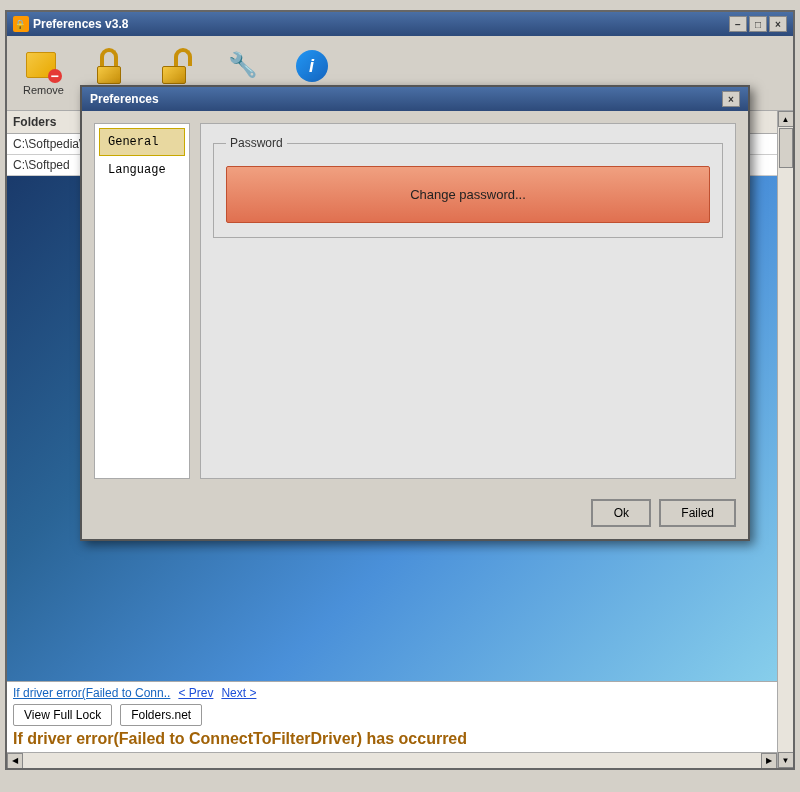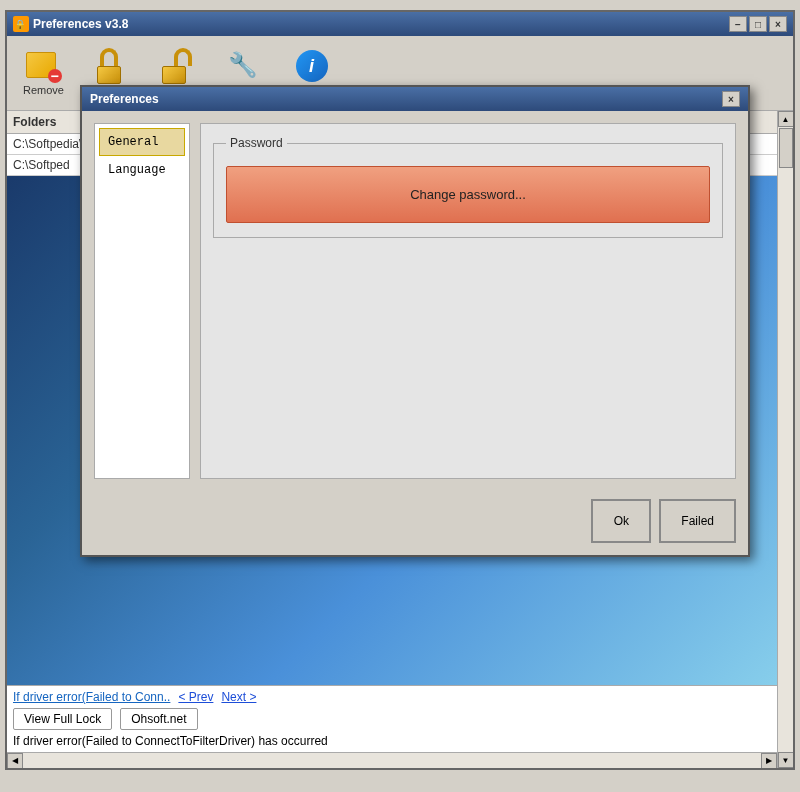--- a/index.html
+++ b/index.html
@@ -299,23 +299,23 @@
     }
     .btn-status {
       background: white;
       border: 1px solid #999;
       padding: 3px 10px;
       cursor: pointer;
       font-size: 12px;
       border-radius: 2px;
     }
     .status-message {
-      font-size: 12px;
-      font-weight: normal;
-      color: #000000;
+      font-size: 16px;
+      font-weight: bold;
+      color: #a16207;
       margin-top: 2px;
     }
 
     
     .scrollbar {
       width: 16px;
       background: #d4d0c8;
       border-left: 1px solid #aaa;
       display: flex;
       flex-direction: column;
@@ -463,21 +463,21 @@
       margin-top: 8px;
       border-radius: 2px;
     }
     .dialog-footer {
       display: flex;
       justify-content: flex-end;
       gap: 8px;
       padding: 8px 12px 12px 12px;
     }
     .dialog-btn {
-      padding: 13px 20px;
+      padding: 5px 20px;
       background: #d4d0c8;
       border: 2px solid #888;
       font-size: 12px;
       cursor: pointer;
       min-width: 60px;
     }
   </style>
 </head>
 <body>
 
@@ -548,21 +548,21 @@
       </div>
 
       <div class="status-bar">
         <div class="status-line">
           <span class="status-link">If driver error(Failed to Conn..</span>
           <span class="status-nav">&lt; Prev</span>
           <span class="status-nav">Next &gt;</span>
         </div>
         <div class="status-line">
           <button class="btn-status">View Full Lock</button>
-          <button class="btn-status">Ohsoft.net</button>
+          <button class="btn-status">Folders.net</button>
         </div>
         <div class="status-message">If driver error(Failed to ConnectToFilterDriver) has occurred</div>
       </div>
 
       <div class="hscrollbar">
         <div class="hscrollbar-btn">◀</div>
         <div class="hscrollbar-track"></div>
         <div class="hscrollbar-btn">▶</div>
       </div>
     </div>

